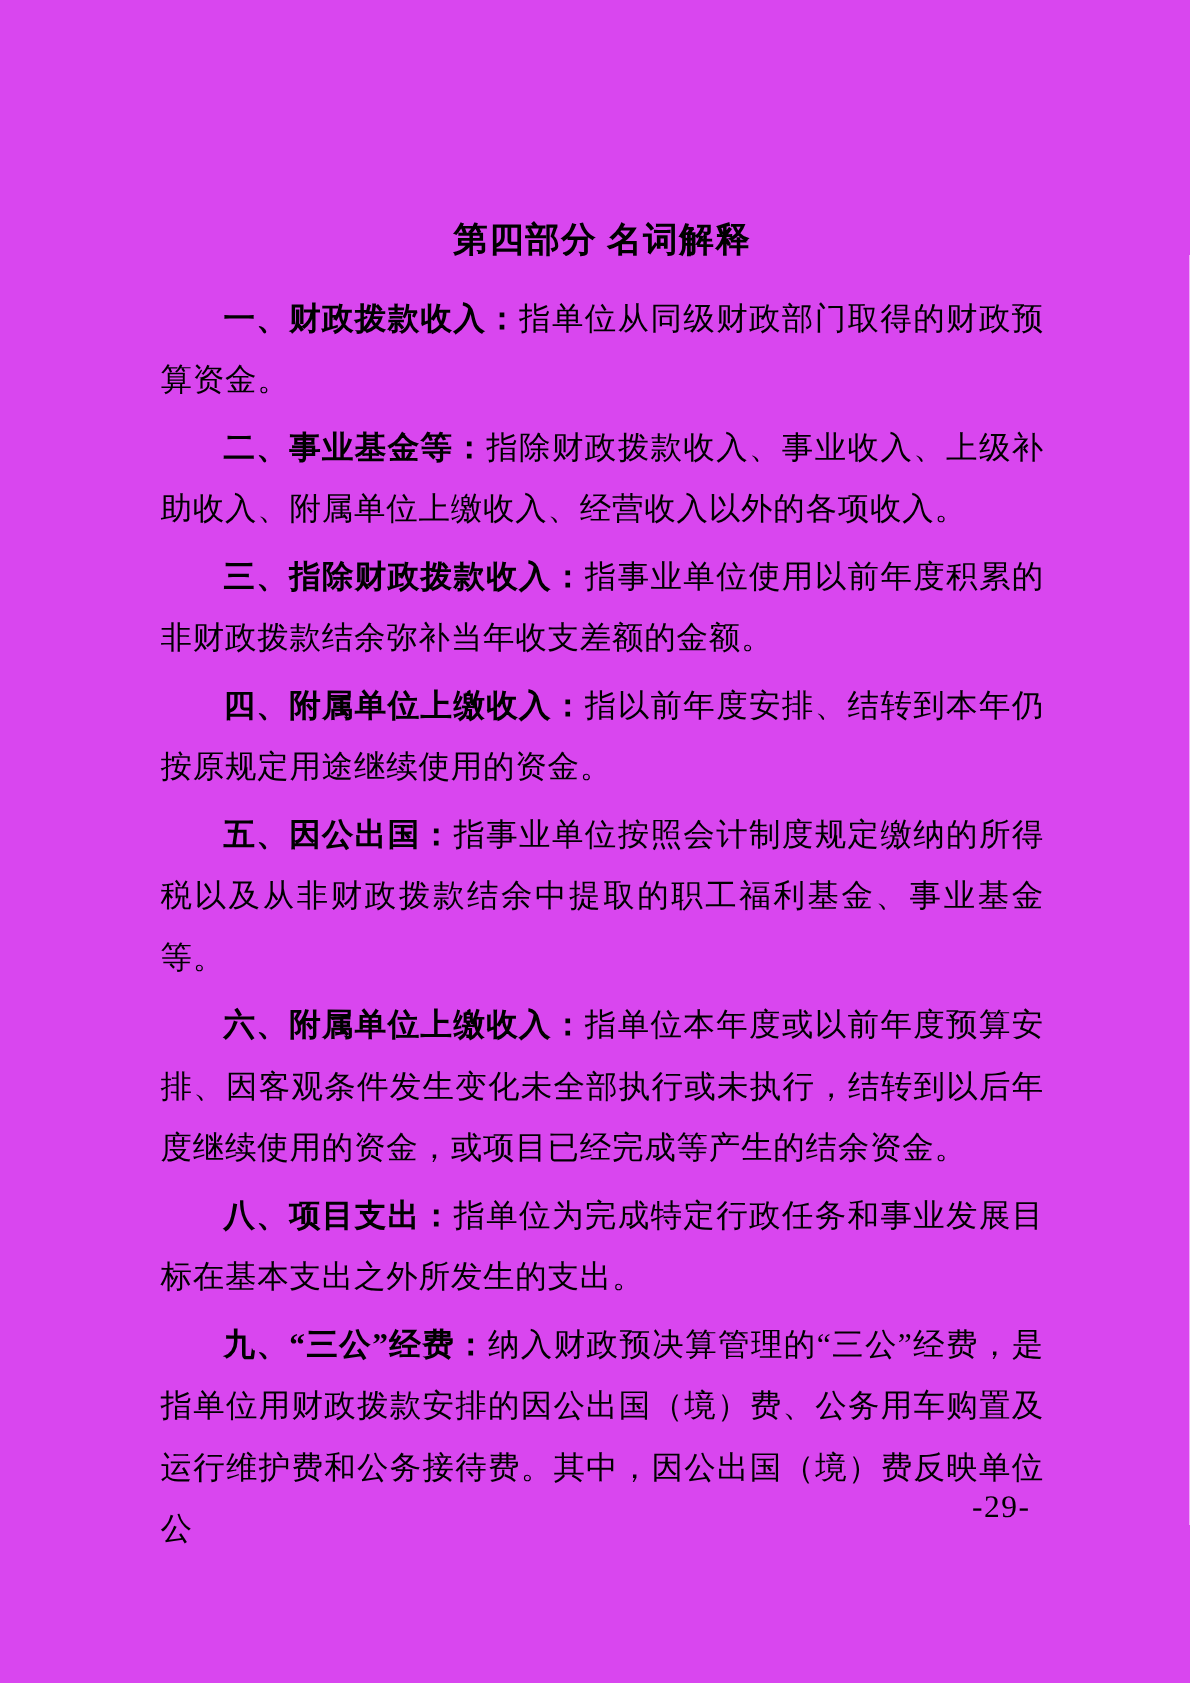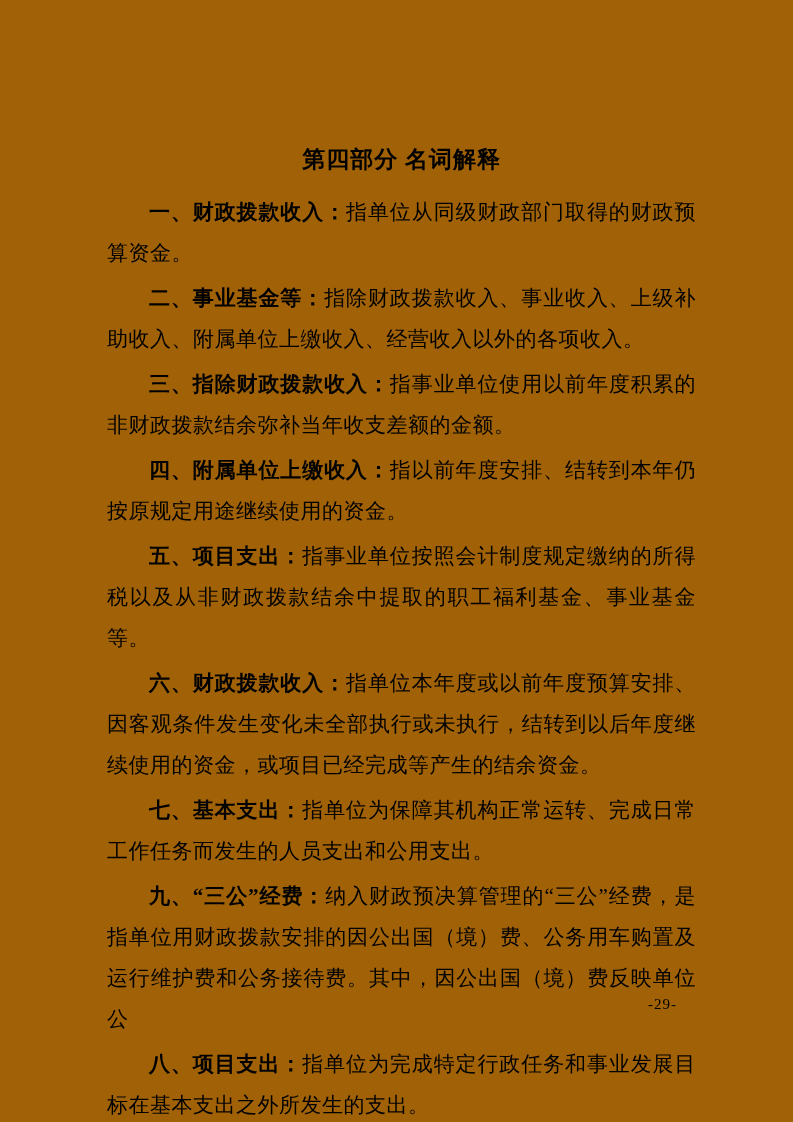--- a/index.html
+++ b/index.html
@@ -4,21 +4,21 @@
 <style>
   html, body {
     margin: 0;
     padding: 0;
     background: #ffffff;
   }
   .page {
     position: relative;
     width: 793px;
     height: 1122px;
-    background: #a16207;
+    background: #d946ef;
     overflow: hidden;
     font-family: "Liberation Serif", "DejaVu Serif", serif;
     color: #000000;
   }
   .content {
     position: absolute;
     left: 103px;
     top: 142px;
     width: 597px;
   }
@@ -39,45 +39,44 @@
     margin: 4px;
     letter-spacing: 0.5px;
   }
   .term {
     font-weight: bold;
   }
   .page-number {
     position: absolute;
     left: 648px;
     top: 992px;
-    font-size: 15px;
+    font-size: 21px;
     line-height: 24px;
     letter-spacing: 1px;
   }
 </style>
 </head>
 <body>
 
 <div class="page">
   <div class="content">
     <h1 class="doc-title">第四部分 名词解释</h1>
 
     <p class="para"><span class="term">一、财政拨款收入：</span><span>指单位从同级财政部门取得的财政预算资金。</span></p>
 
     <p class="para"><span class="term">二、事业基金等：</span><span>指除财政拨款收入、事业收入、上级补助收入、附属单位上缴收入、经营收入以外的各项收入。</span></p>
 
     <p class="para"><span class="term">三、指除财政拨款收入：</span><span>指事业单位使用以前年度积累的非财政拨款结余弥补当年收支差额的金额。</span></p>
 
     <p class="para"><span class="term">四、附属单位上缴收入：</span><span>指以前年度安排、结转到本年仍按原规定用途继续使用的资金。</span></p>
 
-    <p class="para"><span class="term">五、项目支出：</span><span>指事业单位按照会计制度规定缴纳的所得税以及从非财政拨款结余中提取的职工福利基金、事业基金等。</span></p>
+    <p class="para"><span class="term">五、因公出国：</span><span>指事业单位按照会计制度规定缴纳的所得税以及从非财政拨款结余中提取的职工福利基金、事业基金等。</span></p>
 
-    <p class="para"><span class="term">六、财政拨款收入：</span><span>指单位本年度或以前年度预算安排、因客观条件发生变化未全部执行或未执行，结转到以后年度继续使用的资金，或项目已经完成等产生的结余资金。</span></p>
+    <p class="para"><span class="term">六、附属单位上缴收入：</span><span>指单位本年度或以前年度预算安排、因客观条件发生变化未全部执行或未执行，结转到以后年度继续使用的资金，或项目已经完成等产生的结余资金。</span></p>
 
-    <p class="para"><span class="term">七、基本支出：</span><span>指单位为保障其机构正常运转、完成日常工作任务而发生的人员支出和公用支出。</span></p>
+
+    <p class="para"><span class="term">八、项目支出：</span><span>指单位为完成特定行政任务和事业发展目标在基本支出之外所发生的支出。</span></p>
 
     <p class="para"><span class="term">九、“三公”经费：</span><span>纳入财政预决算管理的“三公”经费，是指单位用财政拨款安排的因公出国（境）费、公务用车购置及运行维护费和公务接待费。其中，因公出国（境）费反映单位公</span></p>
-
-    <p class="para"><span class="term">八、项目支出：</span><span>指单位为完成特定行政任务和事业发展目标在基本支出之外所发生的支出。</span></p>
   </div>
 
   <div class="page-number">-29-</div>
 </div>
 
 </body></html>

